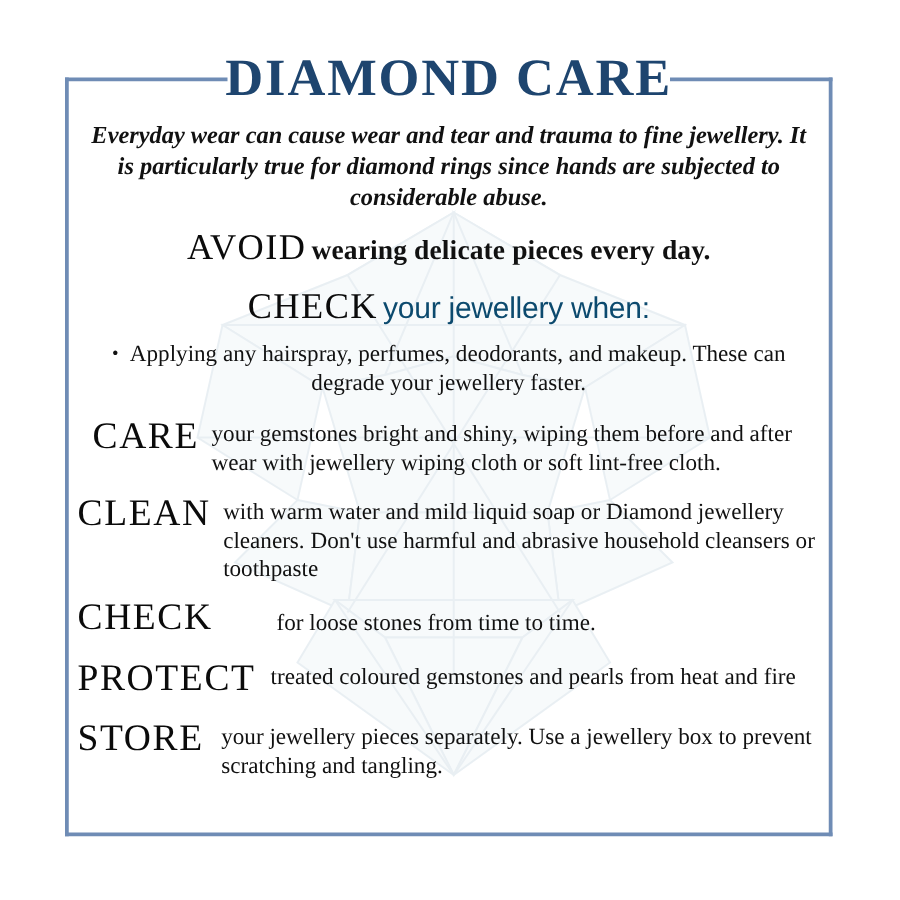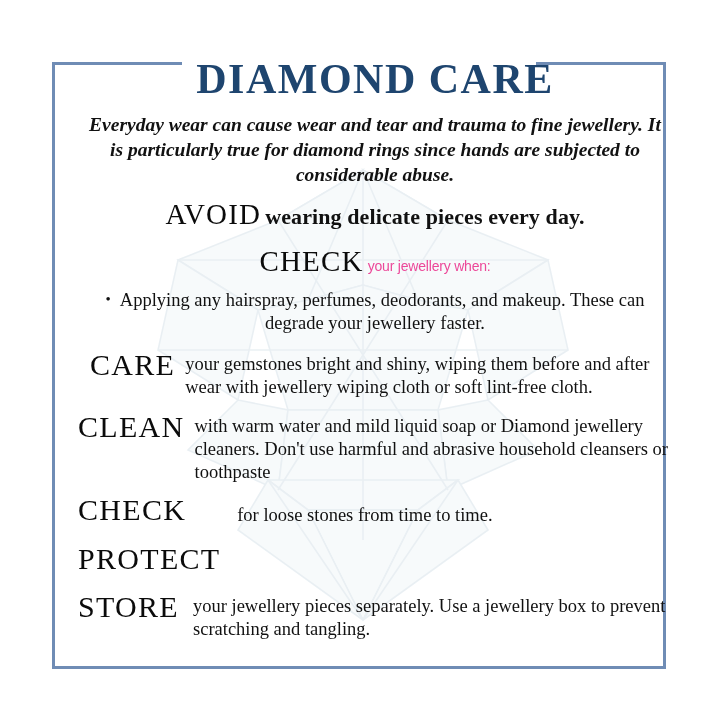--- a/index.html
+++ b/index.html
@@ -42,25 +42,24 @@
   }
   .frame-left   { left: 52px;  top: 62px;  width: 3px;  height: 607px; }
   .frame-right  { left: 663px; top: 62px;  width: 3px;  height: 607px; }
   .frame-bottom { left: 52px;  top: 666px; width: 614px; height: 3px; }
   .frame-top-l  { left: 52px;  top: 62px;  width: 130px; height: 3px; }
   .frame-top-r  { left: 536px; top: 62px;  width: 130px; height: 3px; }
 
   
   #content {
     position: absolute;
-    left: 68px;
+    left: 52px;
     top: 40px;
     width: 614px;
     z-index: 2;
-    margin-top: 16px;
   }
 
   .title {
     text-align: center;
     color: #1e456f;
     font-family: "Liberation Serif", "DejaVu Serif", serif;
     font-size: 42px;
     line-height: 46px;
     letter-spacing: 1.5px;
     margin: 0;
@@ -97,22 +96,22 @@
 
   .after-avoid {
     font-family: "Liberation Serif", "DejaVu Serif", serif;
     font-size: 22px;
     font-weight: bold;
     color: #111111;
     letter-spacing: 0.1px;
   }
   .after-remove {
     font-family: "Liberation Sans", "DejaVu Sans", sans-serif;
-    font-size: 14px;
-    color: #ec4899;
+    font-size: 24px;
+    color: #0c4a6e;
     letter-spacing: -0.2px;
   }
 
   
   .bullets {
     margin: 7px 0 0 0;
     padding: 0;
     list-style: none;
   }
   .bullet {
@@ -241,20 +240,21 @@
       <div class="txt-cell">with warm water and mild liquid soap or Diamond jewellery cleaners. Don't use harmful and abrasive household cleansers or toothpaste</div>
     </div>
 
     <div class="kw-row row-check">
       <div class="kw-cell">CHECK</div>
       <div class="txt-cell">for loose stones from time to time.</div>
     </div>
 
     <div class="kw-row row-protect">
       <div class="kw-cell">PROTECT</div>
+      <div class="txt-cell">treated coloured gemstones and pearls from heat and fire</div>
     </div>
 
     <div class="kw-row row-store">
       <div class="kw-cell">STORE</div>
       <div class="txt-cell">your jewellery pieces separately. Use a jewellery box to prevent scratching and tangling.</div>
     </div>
 
   </div>
 </div>
 

